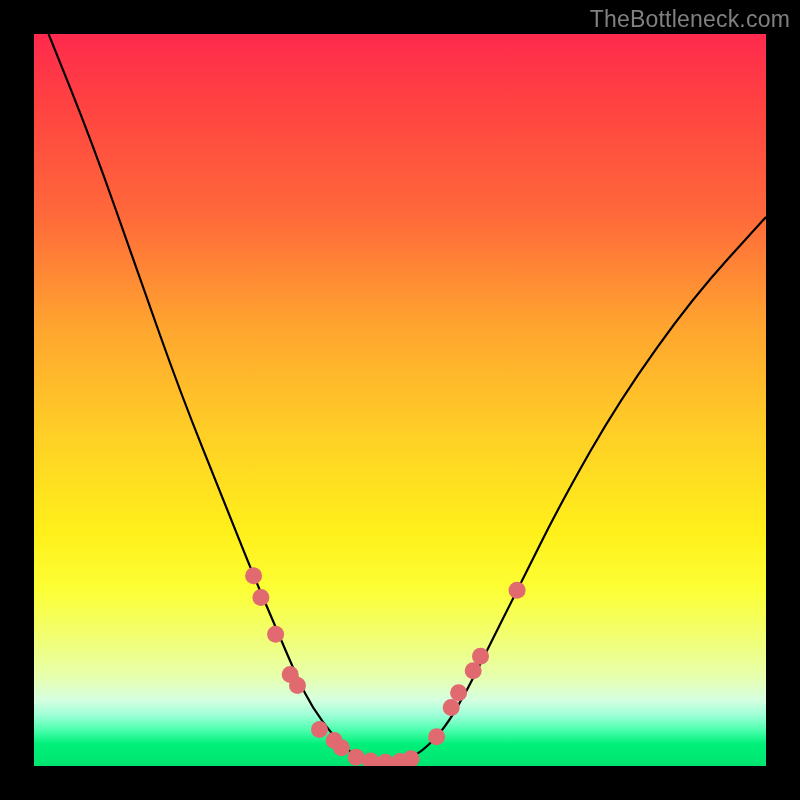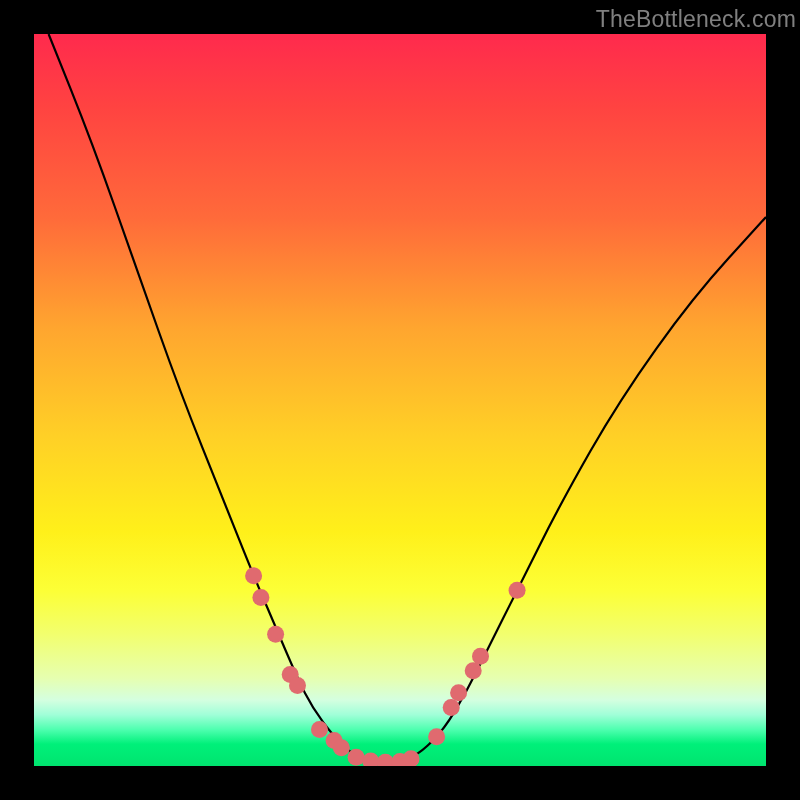--- a/index.html
+++ b/index.html
@@ -44,21 +44,21 @@
   svg.curves {
     position: absolute;
     left: 0;
     top: 0;
     width: 732px;
     height: 732px;
   }
   .watermark {
     position: absolute;
     top: 6px;
-    right: 4px;
+    right: 10px;
     color: #808080;
     font-size: 23px;
     font-weight: 400;
     letter-spacing: 0.2px;
     user-select: none;
   }
 </style>
 </head>
 <body>
 

